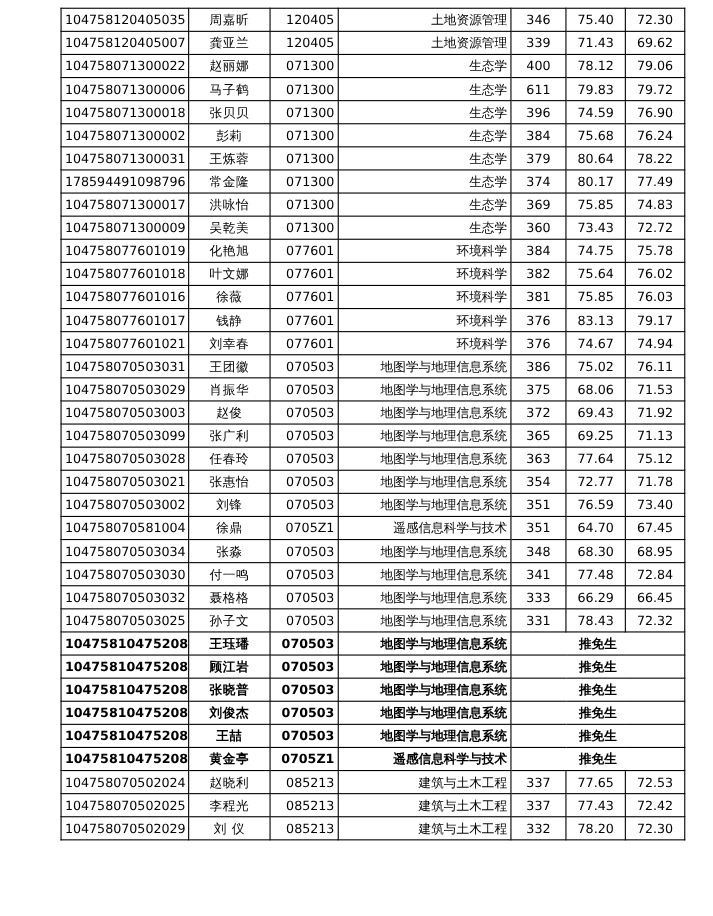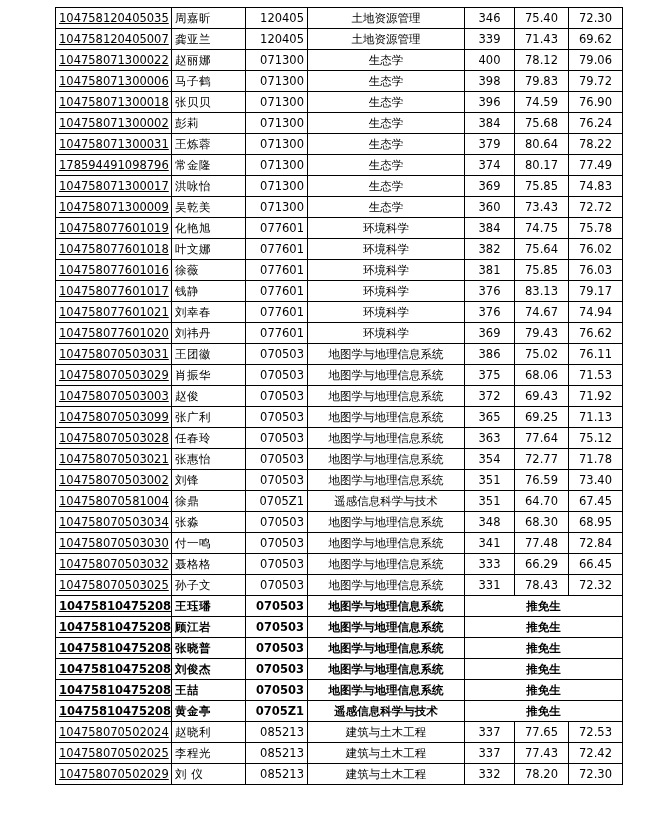--- a/index.html
+++ b/index.html
@@ -36,24 +36,24 @@
     box-sizing: border-box;
   }
   col.c-id    { width: 116px; }
   col.c-name  { width: 74px; }
   col.c-code  { width: 62px; }
   col.c-major { width: 157px; }
   col.c-total { width: 50px; }
   col.c-s1    { width: 54px; }
   col.c-s2    { width: 54px; }
 
-  td.id    { text-align: right; padding-left: 4px; text-decoration: underline; }
-  td.name  { letter-spacing: 0.5px; }
+  td.id    { text-align: right; padding-left: 4px; }
+  td.name  { text-align: center; letter-spacing: 0.5px; }
   td.code  { text-align: right; }
-  td.major { text-align: center; padding-left: 5px; }
+  td.major { text-align: right; padding-left: 5px; }
   td.num   { text-align: center; }
   td.exempt{ text-align: center; font-weight: bold; }
 
   tr.bold td {
     font-weight: bold;
   }
   tr.bold td.id,
   tr.bold td.name,
   tr.bold td.code,
   tr.bold td.major {
@@ -100,21 +100,21 @@
           <td class="major">生态学</td>
           <td class="num">400</td>
           <td class="num">78.12</td>
           <td class="num">79.06</td>
         </tr>
         <tr>
           <td class="id">104758071300006</td>
           <td class="name">马子鹤</td>
           <td class="code">071300</td>
           <td class="major">生态学</td>
-          <td class="num">398</td>
+          <td class="num">611</td>
           <td class="num">79.83</td>
           <td class="num">79.72</td>
         </tr>
         <tr>
           <td class="id">104758071300018</td>
           <td class="name">张贝贝</td>
           <td class="code">071300</td>
           <td class="major">生态学</td>
           <td class="num">396</td>
           <td class="num">74.59</td>
@@ -202,29 +202,20 @@
           <td class="num">79.17</td>
         </tr>
         <tr>
           <td class="id">104758077601021</td>
           <td class="name">刘幸春</td>
           <td class="code">077601</td>
           <td class="major">环境科学</td>
           <td class="num">376</td>
           <td class="num">74.67</td>
           <td class="num">74.94</td>
-        </tr>
-        <tr>
-          <td class="id">104758077601020</td>
-          <td class="name">刘祎丹</td>
-          <td class="code">077601</td>
-          <td class="major">环境科学</td>
-          <td class="num">369</td>
-          <td class="num">79.43</td>
-          <td class="num">76.62</td>
         </tr>
         <tr>
           <td class="id">104758070503031</td>
           <td class="name">王团徽</td>
           <td class="code">070503</td>
           <td class="major">地图学与地理信息系统</td>
           <td class="num">386</td>
           <td class="num">75.02</td>
           <td class="num">76.11</td>
         </tr>

